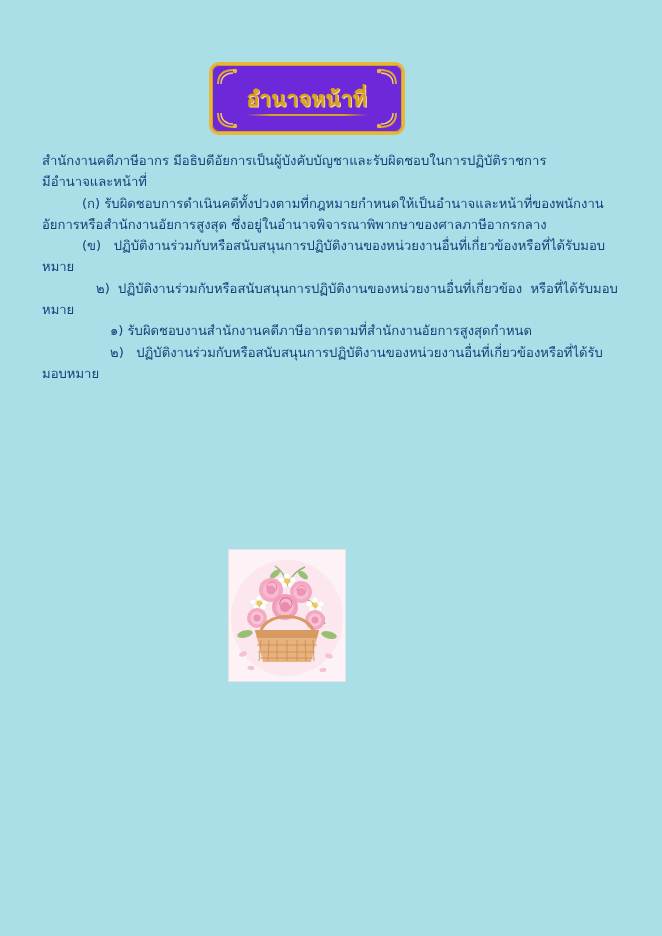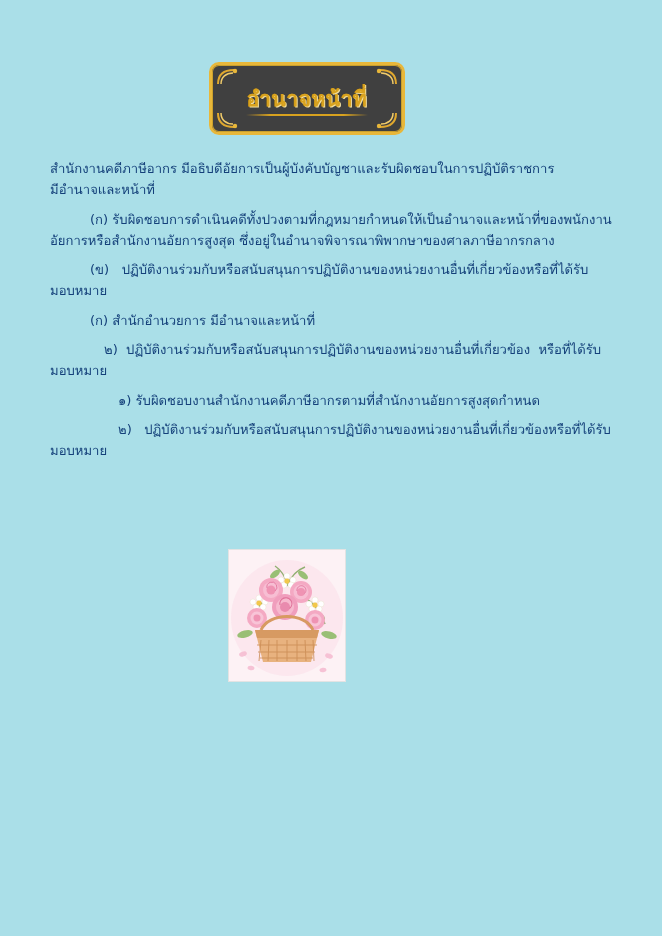--- a/index.html
+++ b/index.html
@@ -20,21 +20,21 @@
     box-sizing: border-box;
   }
 
   
   .title-banner {
     position: absolute;
     left: 209px;
     top: 62px;
     width: 190px;
     height: 67px;
-    background: #404040;
+    background: #6d28d9;
     border: 3px solid #e8b73a;
     border-radius: 10px;
     box-shadow: 0 0 0 1px #caa02c inset;
     display: flex;
     align-items: center;
     justify-content: center;
   }
   .title-banner .corner {
     position: absolute;
     width: 26px;
@@ -71,21 +71,21 @@
   .body-text {
     position: absolute;
     left: 42px;
     top: 150px;
     width: 578px;
     color: #14407a;
     font-size: 13.1px;
     line-height: 21.3px;
   }
   .body-text p {
-    margin: 8px;
+    margin: 0;
     white-space: pre-wrap;
     word-break: break-word;
   }
   .ind-0  { text-indent: 0; }
   .ind-1  { text-indent: 40px; }
   .ind-2  { text-indent: 54px; }
   .ind-3  { text-indent: 68px; }
 
   
   .flower-frame {
@@ -136,21 +136,20 @@
     </span>
     <div class="title-underline"></div>
     <div class="title-text">อำนาจหน้าที่</div>
   </div>
 
   <div class="body-text">
     <p class="ind-0">สำนักงานคดีภาษีอากร มีอธิบดีอัยการเป็นผู้บังคับบัญชาและรับผิดชอบในการปฏิบัติราชการ
 มีอำนาจและหน้าที่</p>
     <p class="ind-1">(ก) รับผิดชอบการดำเนินคดีทั้งปวงตามที่กฎหมายกำหนดให้เป็นอำนาจและหน้าที่ของพนักงานอัยการหรือสำนักงานอัยการสูงสุด ซึ่งอยู่ในอำนาจพิจารณาพิพากษาของศาลภาษีอากรกลาง</p>
     <p class="ind-1">(ข)   ปฏิบัติงานร่วมกับหรือสนับสนุนการปฏิบัติงานของหน่วยงานอื่นที่เกี่ยวข้องหรือที่ได้รับมอบหมาย</p>
-    <p class="ind-1">(ก) สำนักอำนวยการ มีอำนาจและหน้าที่</p>
     <p class="ind-2">๒)  ปฏิบัติงานร่วมกับหรือสนับสนุนการปฏิบัติงานของหน่วยงานอื่นที่เกี่ยวข้อง  หรือที่ได้รับมอบหมาย</p>
     <p class="ind-3">๑) รับผิดชอบงานสำนักงานคดีภาษีอากรตามที่สำนักงานอัยการสูงสุดกำหนด</p>
     <p class="ind-3">๒)   ปฏิบัติงานร่วมกับหรือสนับสนุนการปฏิบัติงานของหน่วยงานอื่นที่เกี่ยวข้องหรือที่ได้รับมอบหมาย</p>
   </div>
 
   <div class="flower-frame">
     <svg class="flower-canvas" width="116" height="131" viewBox="0 0 116 131">
       <rect x="0" y="0" width="116" height="131" fill="#fdf2f5"></rect>
 
       <ellipse cx="58" cy="68" rx="56" ry="58" fill="#fbe4ec" opacity="0.8"></ellipse>

